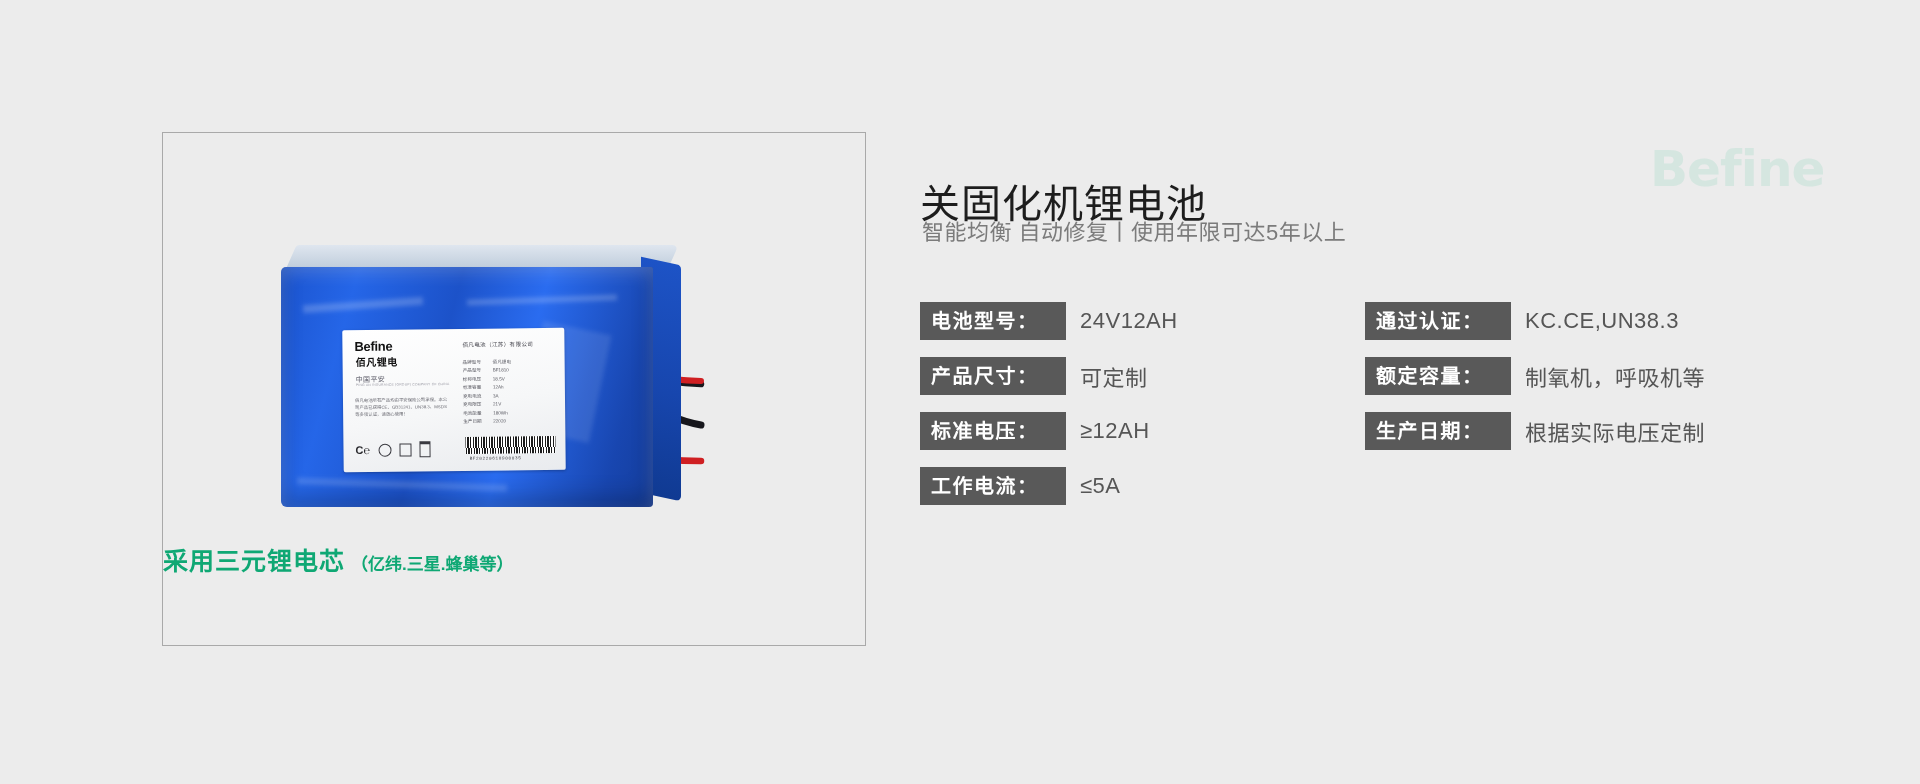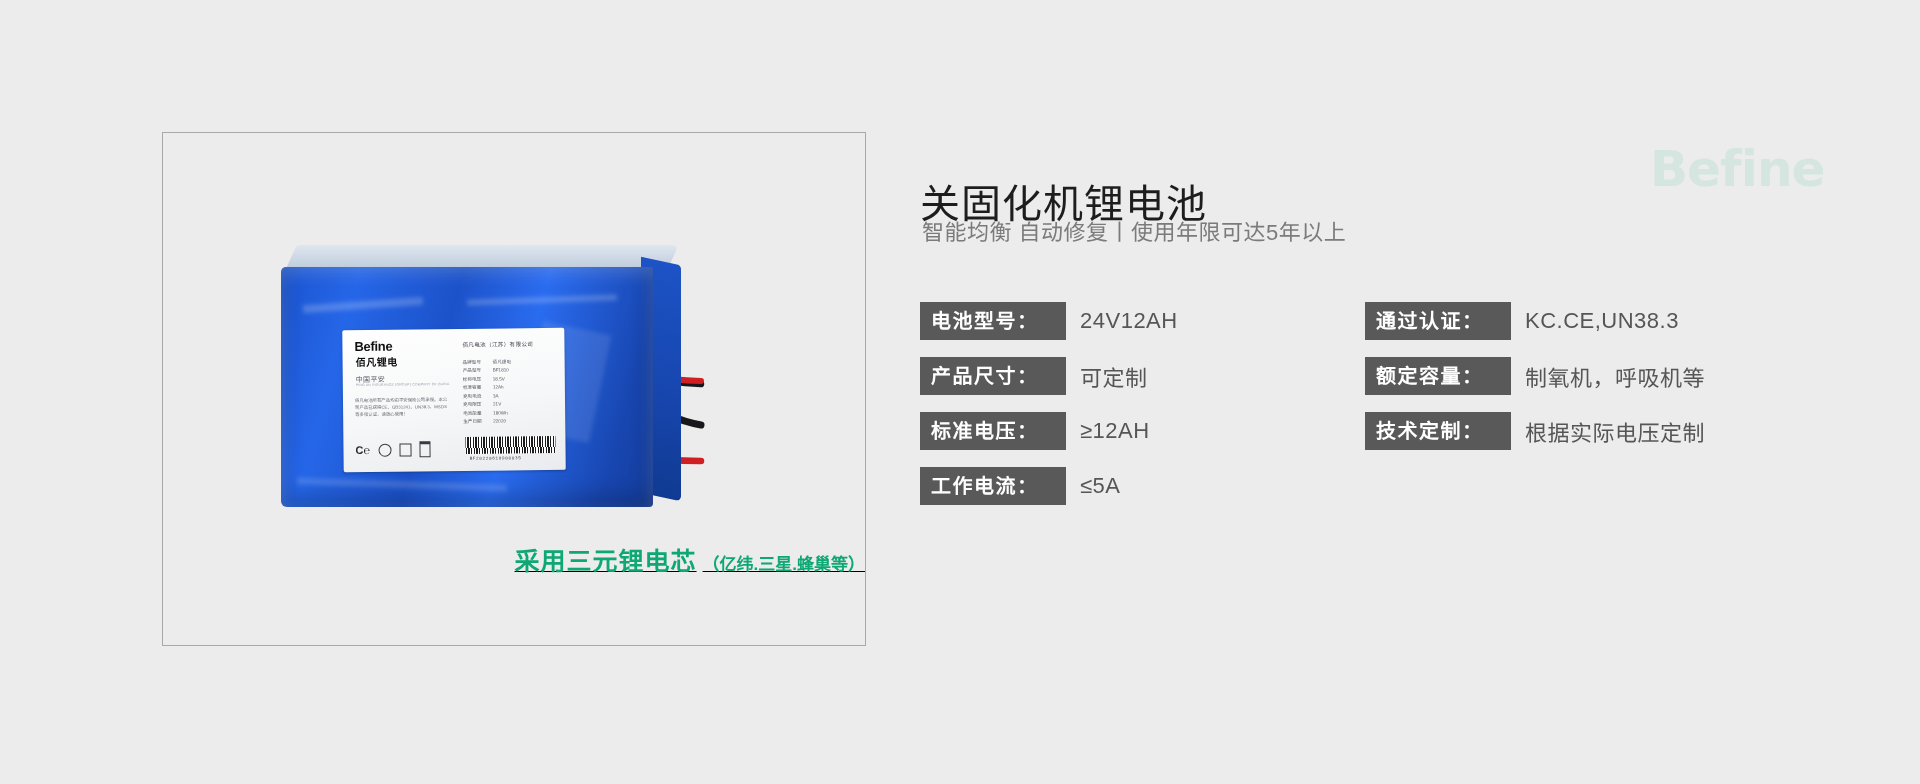--- a/index.html
+++ b/index.html
@@ -223,23 +223,22 @@
     overflow: visible;
     pointer-events: none;
   }
 
   
   #photo-caption {
     position: absolute;
     left: 0;
     right: 0;
     top: 408px;
-    text-align: right;
+    text-align: left;
     white-space: nowrap;
-    text-decoration: underline;
   }
   #photo-caption .cap-main {
     font-size: 25px;
     font-weight: bold;
     color: #0fa874;
     letter-spacing: 1px;
   }
   #photo-caption .cap-sub {
     font-size: 17px;
     font-weight: bold;
@@ -449,21 +448,21 @@
       <div class="spec-col" id="spec-col-right">
         <div class="spec-row">
           <span class="spec-key">通过认证：</span>
           <span class="spec-val">KC.CE,UN38.3</span>
         </div>
         <div class="spec-row">
           <span class="spec-key">额定容量：</span>
           <span class="spec-val">制氧机，呼吸机等</span>
         </div>
         <div class="spec-row">
-          <span class="spec-key">技术定制：</span>
+          <span class="spec-key">生产日期：</span>
           <span class="spec-val">根据实际电压定制</span>
         </div>
       </div>
 
     </div>
   </div>
 
 </div>
 
 </body></html>

